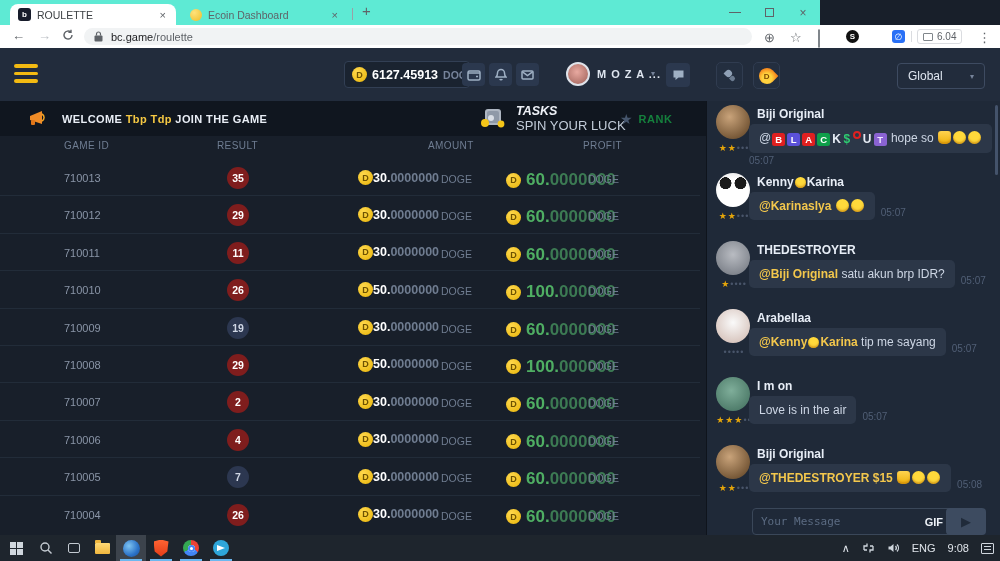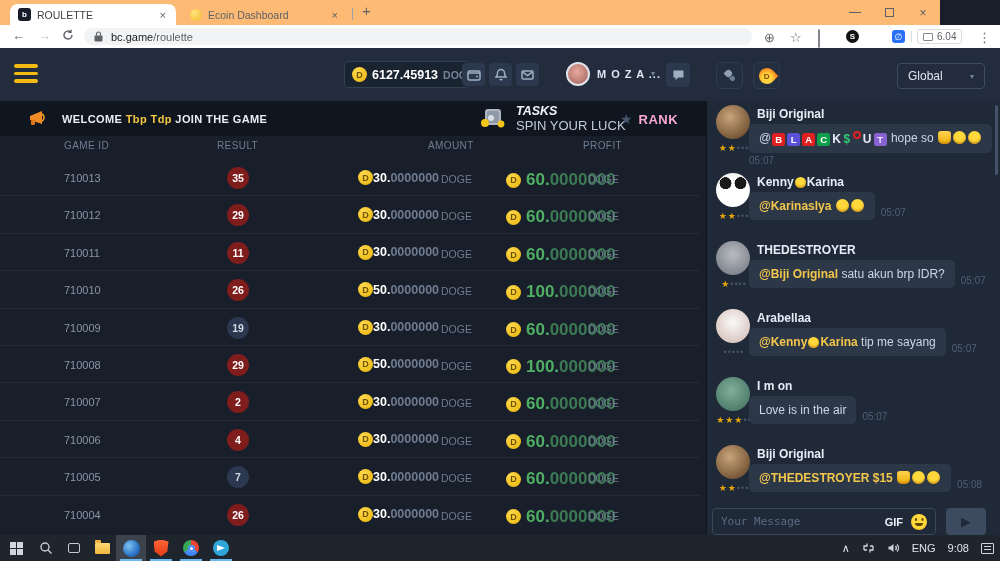--- a/index.html
+++ b/index.html
@@ -2,21 +2,21 @@
 <html><head>
 <meta charset="utf-8">
 <style>
   *{margin:0;padding:0;box-sizing:border-box}
   html,body{width:1000px;height:561px;overflow:hidden}
   body{font-family:"Liberation Sans",sans-serif;background:#181f2a}
   .stage{position:relative;width:1000px;height:561px;background:#181f2a}
   .abs{position:absolute}
 
   
-  .tabstrip{position:absolute;top:0;left:0;width:940px;height:25px;background:#fdba74}
+  .tabstrip{position:absolute;top:0;left:0;width:820px;height:25px;background:#5eead4}
   .tab{position:absolute;top:4px;height:21px;display:flex;align-items:center;padding:0 8px;font-size:10.5px;color:#3c4043}
   .tab.active{left:10px;width:166px;background:#fff;border-radius:8px 8px 0 0}
   .tab.inactive{left:182px;width:166px;color:#5f6368}
   .tab .title{flex:1;white-space:nowrap;overflow:hidden;margin-left:6px}
   .tab .x{color:#5f6368;font-size:11px;padding:0 2px;cursor:pointer}
   .fav-bc{width:13px;height:13px;background:#171c2b;border-radius:3px;color:#fff;font-size:8px;font-weight:bold;display:flex;align-items:center;justify-content:center}
   .fav-bc::after{content:"b"}
   .fav-coin{width:12px;height:12px;border-radius:50%;background:radial-gradient(circle at 35% 30%,#ffe27a,#eebe2a)}
   .tabdiv{position:absolute;left:352px;top:8px;width:1px;height:12px;background:#9aa0a6}
   .newtab{position:absolute;left:362px;top:2px;font-size:15px;color:#5f6368;cursor:pointer}
@@ -67,21 +67,21 @@
   
   .banner{position:absolute;top:101px;left:0;width:706px;height:35px;background:#10161f;display:flex;align-items:center}
   .bannertxt{position:absolute;left:62px;font-size:11px;font-weight:bold;letter-spacing:.4px;color:#e9eef6}
   .bannertxt .ply{color:#f5c843}
   .megaphone{position:absolute;left:28px;top:9px}
   .tasksw{position:absolute;left:478px;top:3px;display:flex;align-items:center;gap:8px;cursor:pointer}
   .taskstxt .t1{font-size:12.5px;font-weight:bold;font-style:italic;color:#eef1f7}
   .taskstxt .t2{font-size:13px;color:#c2ccd9}
   .rankw{position:absolute;left:620px;top:10px;display:flex;align-items:center;gap:6px;cursor:pointer}
   .rankstar{color:#46566d;font-size:14px}
-  .ranktxt{font-size:13px;font-weight:bold;color:#f9a8d4;letter-spacing:.5px}
+  .ranktxt{font-size:11px;font-weight:bold;color:#15803d;letter-spacing:.5px}
 
   
   .thead{position:absolute;top:140px;left:0;width:716px;height:18px;font-size:10px;color:#6f7d92;letter-spacing:.4px}
   .tbody{position:absolute;top:159px;left:0;width:700px}
   .trow{position:relative;height:37.4px;border-bottom:1px solid #222c39}
   .trow:last-child{border-bottom:none}
   .cid{position:absolute;left:64px;top:13px;font-size:11px;color:#8a95a7}
   .pill{position:absolute;left:227px;top:8px;width:22px;height:22px;border-radius:50%;display:flex;align-items:center;justify-content:center;font-size:10.5px;font-weight:bold;color:#fff}
   .pill[data-color="red"]{background:#7f1d1d}
   .pill[data-color="black"]{background:#2c3750;color:#cfd6e4}
@@ -118,21 +118,21 @@
   .tile[data-style="green"]{background:#0e9f4a}
   .tile[data-style="plain"]{background:none;color:#e6ecf5;font-size:12px;min-width:8px}
   .tile[data-style="dollar"]{background:none;color:#2ecc71;font-size:12px;min-width:8px}
   .tile[data-style="ring"]{background:none;border:2.5px solid #e02020;border-radius:50%;width:8px;height:8px;min-width:8px;color:transparent}
   .emj{display:inline-block;width:13px;height:13px;border-radius:50%;background:radial-gradient(circle at 50% 38%,#ffd93b 55%,#f2ae0b);vertical-align:-2px;margin:0 1px;box-shadow:inset 0 -2px 2px rgba(160,90,0,.35)}
   .emj.hand{border-radius:3px 3px 5px 5px;background:linear-gradient(#ffd34f,#efા)}
   .emj.hand{background:linear-gradient(#ffd34f,#efb10c)}
   .emj.sm{width:11px;height:11px}
   .chatscroll{position:absolute;left:288px;top:4px;width:3px;height:70px;background:#44536b;border-radius:2px;cursor:grab}
 
-  .chatinput{position:absolute;top:508px;left:712px;width:224px;height:27px;border:1px solid #3a4759;border-radius:4px;display:flex;align-items:center;padding:0 8px;gap:8px}
+  .chatinput{position:absolute;top:508px;left:752px;width:224px;height:27px;border:1px solid #3a4759;border-radius:4px;display:flex;align-items:center;padding:0 8px;gap:8px}
   .chatinput input{flex:1;background:none;border:none;outline:none;font-family:"DejaVu Sans Mono",monospace;font-size:11px;color:#9fb0c4;min-width:0}
   .chatinput input::placeholder{color:#5b6b82}
   .giflab{font-size:11px;font-weight:bold;color:#eef2f8;cursor:pointer}
   .emoface{width:16px;height:16px;min-width:16px;border-radius:50%;background:radial-gradient(circle at 50% 40%,#ffd93b 55%,#f2ae0b);position:relative;cursor:pointer}
   .emoface::before{content:"";position:absolute;left:3.5px;top:4.5px;width:2.5px;height:2.5px;border-radius:50%;background:#5c4200;box-shadow:6.5px 0 0 #5c4200}
   .emoface::after{content:"";position:absolute;left:4px;top:9px;width:8px;height:3.5px;border-radius:0 0 6px 6px;background:#5c4200}
   .sendbtn{position:absolute;top:508px;left:946px;width:40px;height:27px;background:#3d4b60;border-radius:4px;display:flex;align-items:center;justify-content:center;color:#202b3a;font-size:13px;cursor:pointer}
 
   
   .taskbar{position:absolute;top:535px;left:0;width:1000px;height:26px;background:#1e252d;display:flex;align-items:center}

